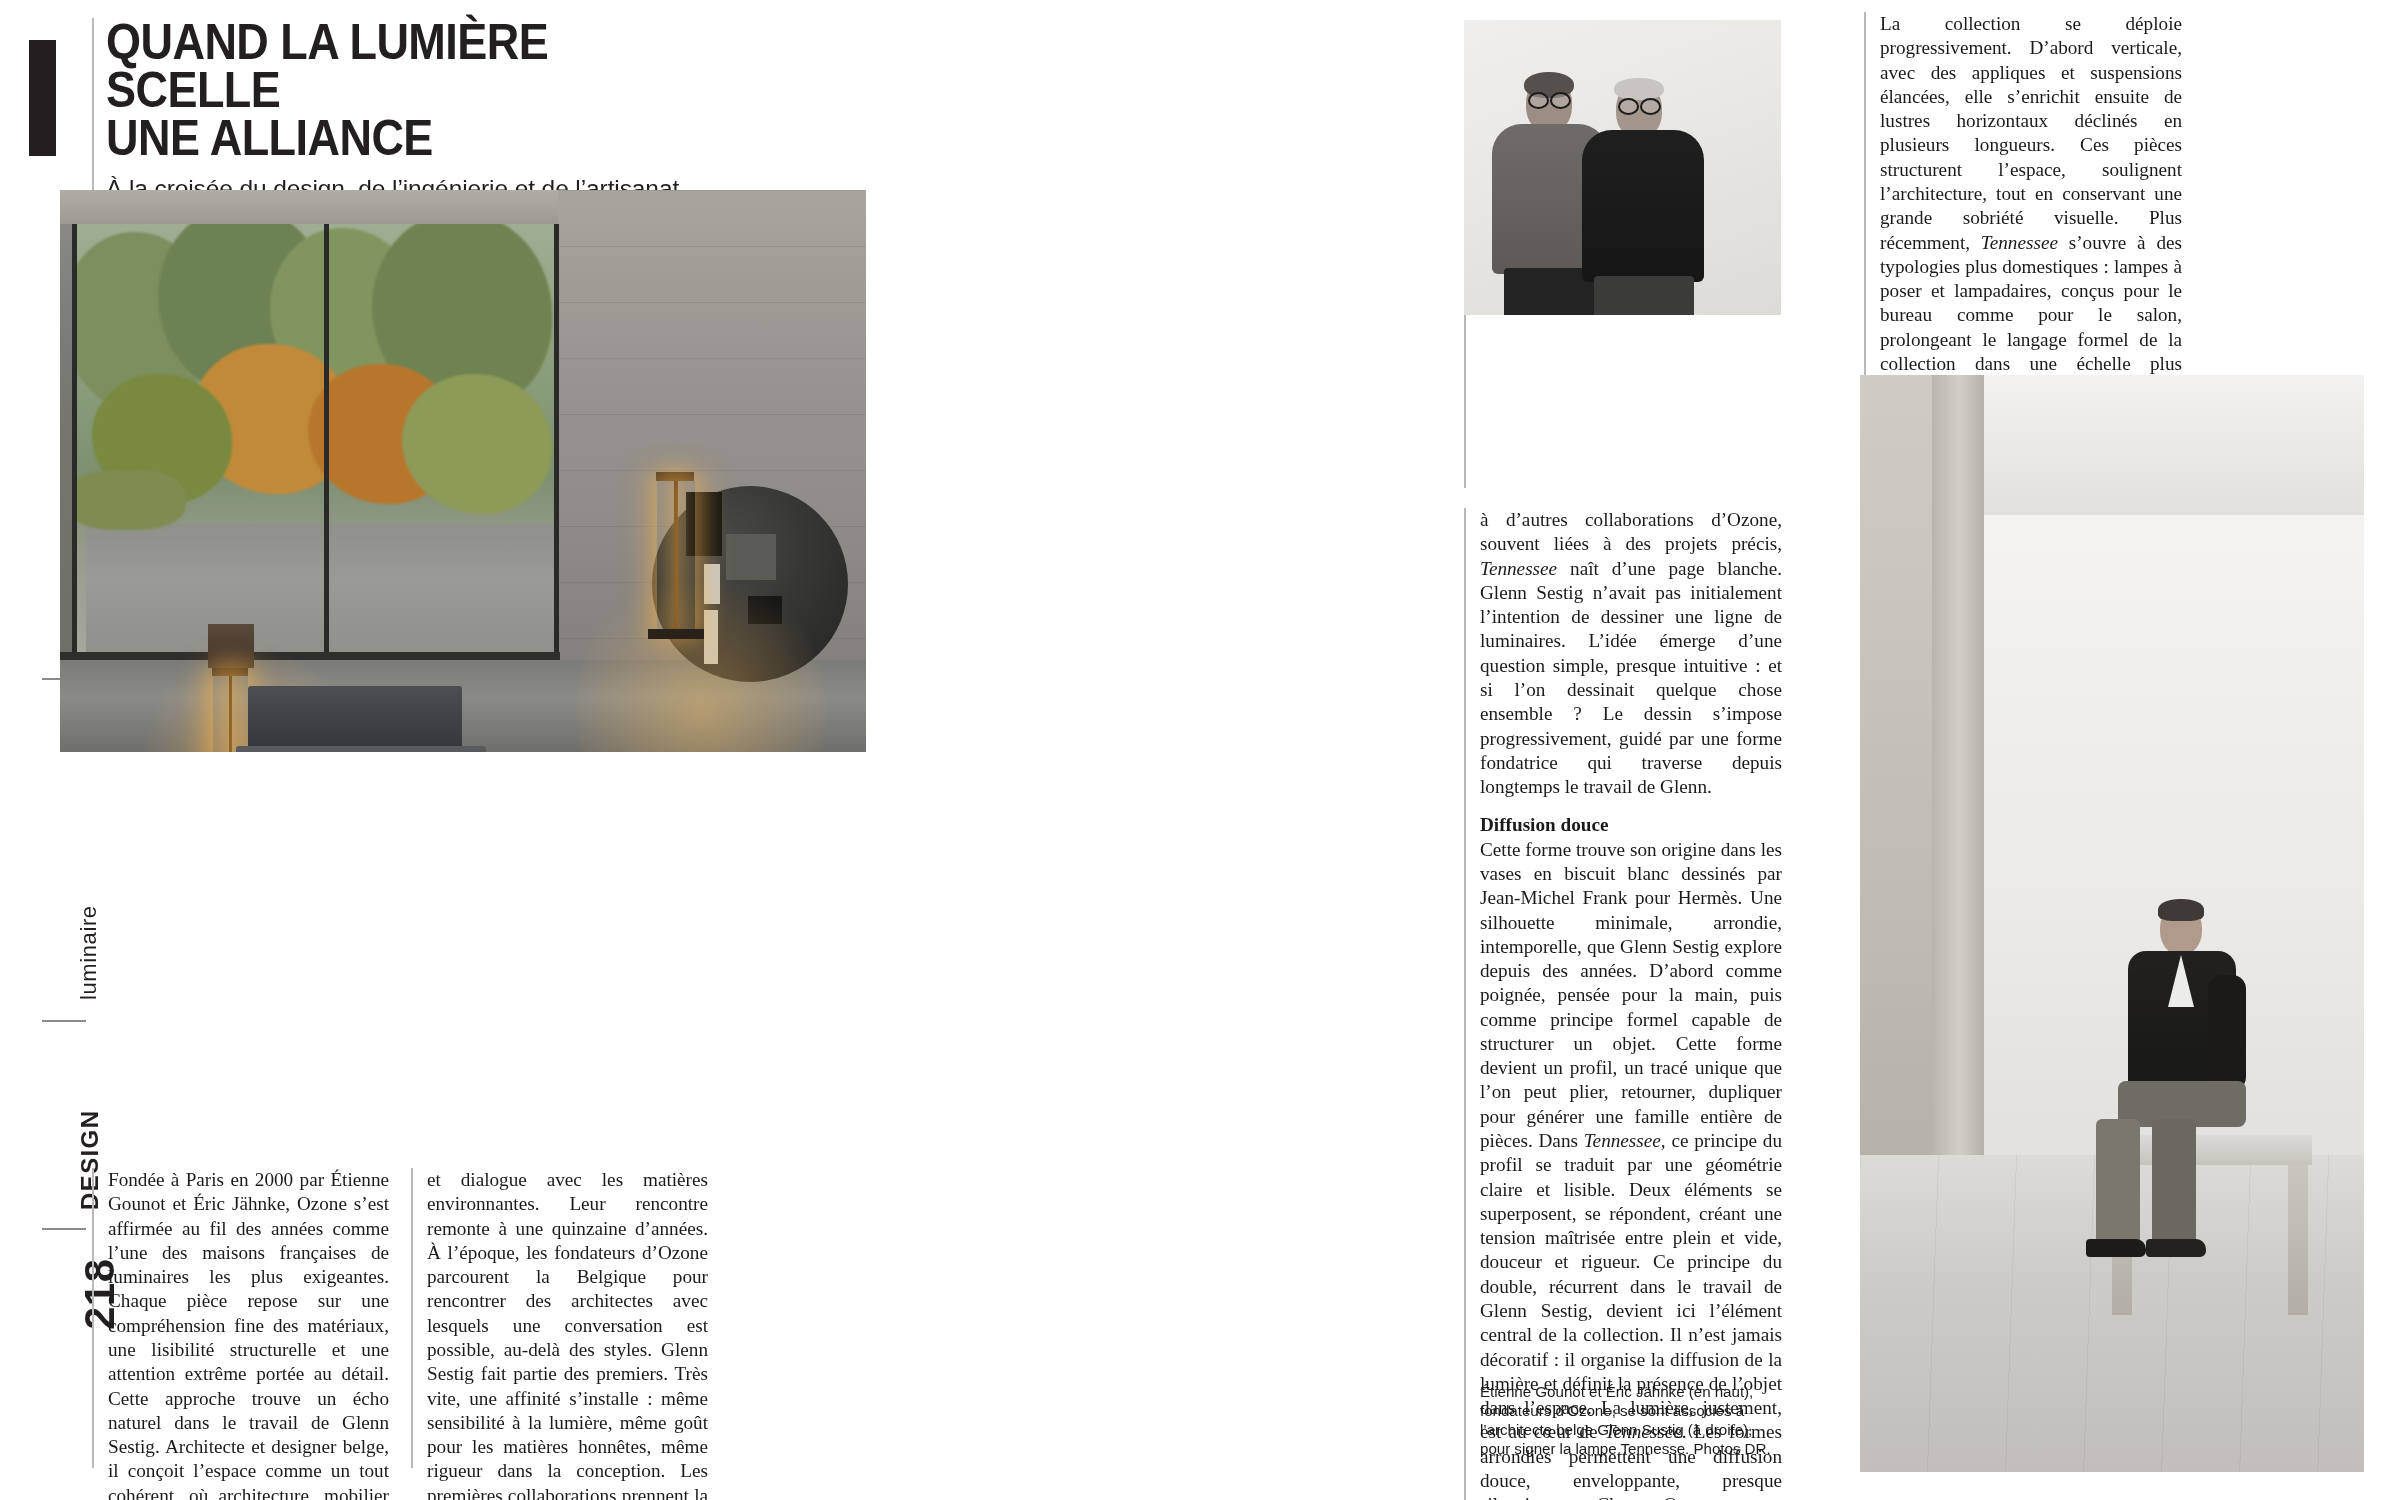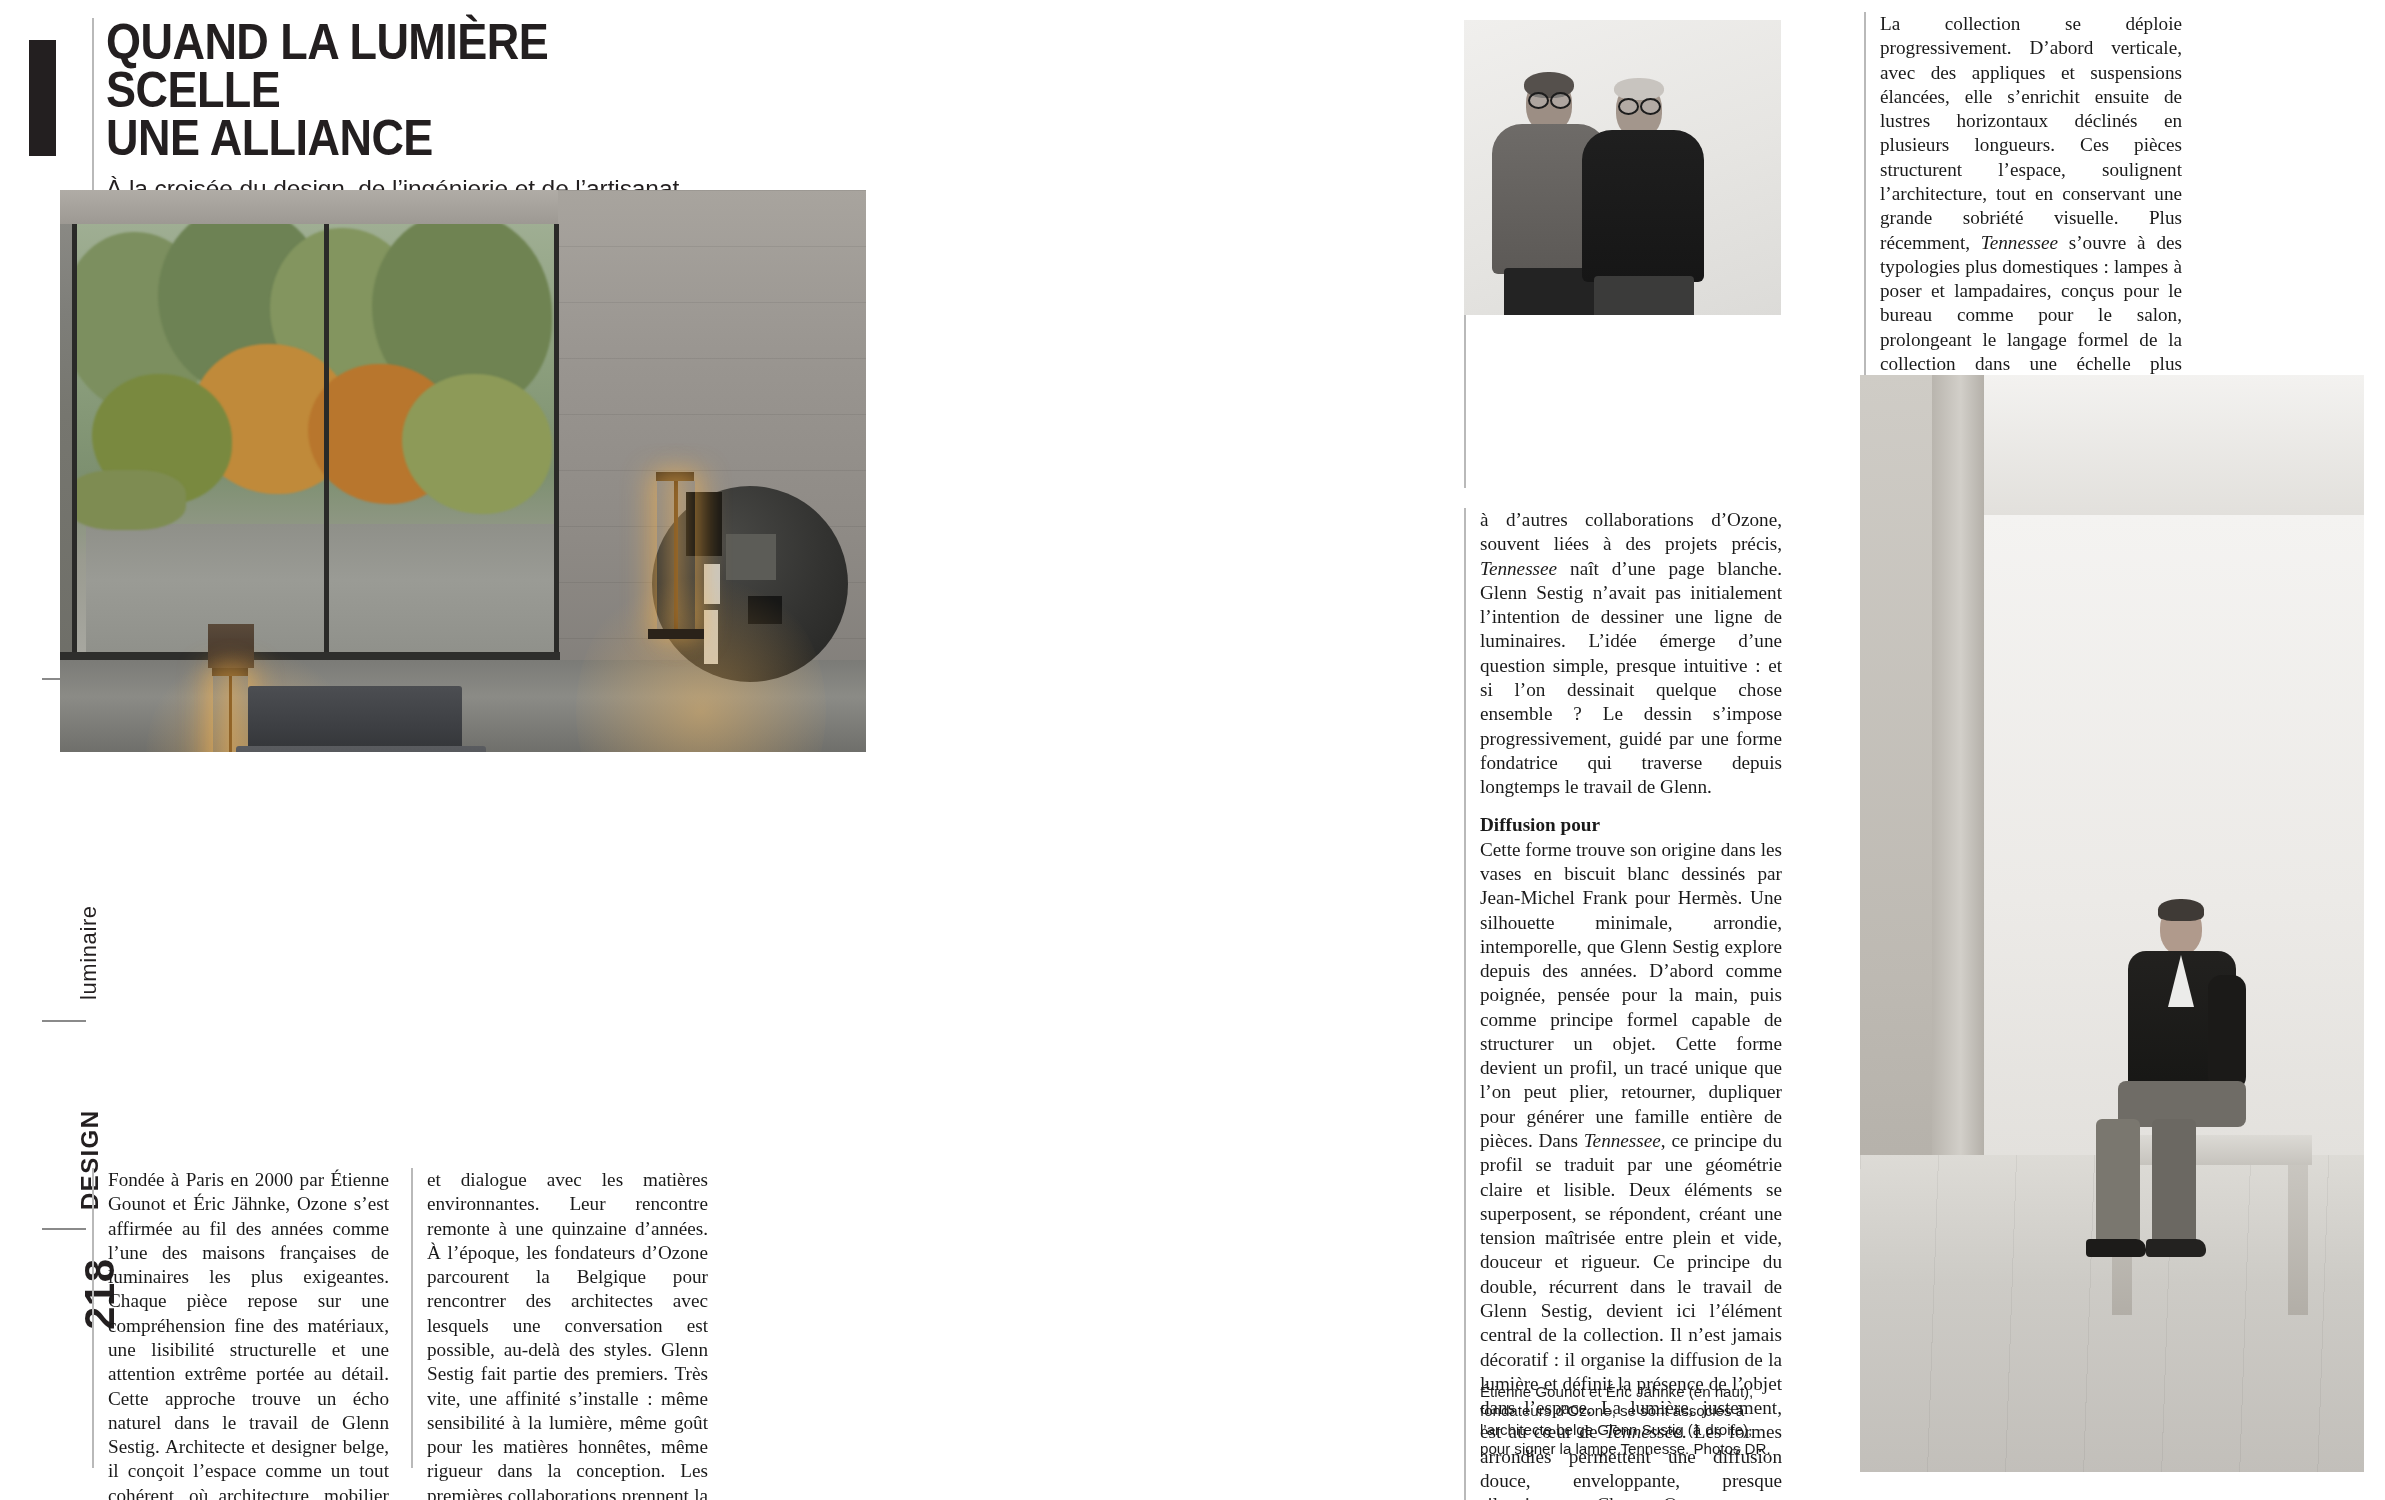--- a/index.html
+++ b/index.html
@@ -470,21 +470,21 @@
       <div class="head-shape" style="left:150px; top:58px; width:50px; height:22px; background:#c8c4bf;"></div>
       <div class="glasses" style="left:154px; top:78px; width:17px; height:13px;"></div>
       <div class="glasses" style="left:176px; top:78px; width:17px; height:13px;"></div>
       <div class="torso-shape" style="left:118px; top:110px; width:122px; height:152px; background:linear-gradient(180deg,#1f1f1f,#161616);"></div>
       <div class="legs-shape" style="left:130px; top:256px; width:100px; height:88px; background:#3b3b3a;"></div>
     </div>
   </div>
 
   <div class="rp-col rp-col-mid-lower">
     <p class="body-serif">à d’autres collaborations d’Ozone, souvent liées à des projets précis, <em class="ital">Tennessee</em> naît d’une page blanche. Glenn Sestig n’avait pas initialement l’intention de dessiner une ligne de luminaires. L’idée émerge d’une question simple, presque intuitive : et si l’on dessinait quelque chose ensemble ? Le dessin s’impose progressivement, guidé par une forme fondatrice qui traverse depuis longtemps le travail de Glenn.</p>
-    <p class="sub-head">Diffusion pour</p>
+    <p class="sub-head">Diffusion douce</p>
     <p class="body-serif">Cette forme trouve son origine dans les vases en biscuit blanc dessinés par Jean-Michel Frank pour Hermès. Une silhouette minimale, arrondie, intemporelle, que Glenn Sestig explore depuis des années. D’abord comme poignée, pensée pour la main, puis comme principe formel capable de structurer un objet. Cette forme devient un profil, un tracé unique que l’on peut plier, retourner, dupliquer pour générer une famille entière de pièces. Dans <em class="ital">Tennessee</em>, ce principe du profil se traduit par une géométrie claire et lisible. Deux éléments se superposent, se répondent, créant une tension maîtrisée entre plein et vide, douceur et rigueur. Ce principe du double, récurrent dans le travail de Glenn Sestig, devient ici l’élément central de la collection. Il n’est jamais décoratif : il organise la diffusion de la lumière et définit la présence de l’objet dans l’espace. La lumière, justement, est au cœur de <em class="ital">Tennessee</em>. Les formes arrondies permettent une diffusion douce, enveloppante, presque silencieuse. Chez Ozone, cette intention formelle se traduit par un travail technique précis. Le papier, matériau déjà présent dans le vocabulaire de la maison, est ici cintré de manière plus serrée, tendu avec une précision inédite afin d’épouser parfaitement la forme. Ce développement marque une évolution importante du savoir-faire d’Ozone. Face à cette légèreté, le métal joue un rôle structurant. L’équilibre est constant : la douceur du papier dialogue avec l’autorité aluminium et le laiton avec la finition bronze mat, dans une alliance presque yin et yang qui donne à  sa singularité.</p>
   </div>
 
   <div class="caption">Étienne Gounot et Éric Jähnke (en haut), fondateurs d’Ozone, se sont associés à l’architecte belge Glenn Sustig (à droite), pour signer la lampe Tennesse. Photos DR.</div>
 
   <div class="rp-col rp-col-right-top">
     <p class="body-serif">La collection se déploie progressivement. D’abord verticale, avec des appliques et suspensions élancées, elle s’enrichit ensuite de lustres horizontaux déclinés en plusieurs longueurs. Ces pièces structurent l’espace, soulignent l’architecture, tout en conservant une grande sobriété visuelle. Plus récemment, <em class="ital">Tennessee</em> s’ouvre à des typologies plus domestiques : lampes à poser et lampadaires, conçus pour le bureau comme pour le salon, prolongeant le langage formel de la collection dans une échelle plus intime. Si <em class="ital">Tennessee</em> incarne la signature de Glenn Sestig, elle révèle tout autant l’ADN d’Ozone. Glenn ne s’y trompe pas : très vite, il adopte aussi d’autres modèles de la maison dans ses projets (des luminaires dessinés par les fondateurs eux-mêmes), preuve d’une proximité qui dépasse la simple collaboration. Ce qui unit Ozone et Glenn Sestig relève moins du style que d’une éthique commune : le temps long, la précision, le refus de l’anecdote. « Il n’y a jamais de hasard dans ce genre de rencontre », confie Glenn Sestig. Leur collaboration fonctionne comme une bande au sens le plus juste : un groupe soudé par une même exigence, une même confiance dans la forme juste et la conviction que la lumière, lorsqu’elle est pensée avec rigueur et sensibilité, peut devenir un véritable langage architectural.</p>
   </div>
 
   <div class="interior-photo">

